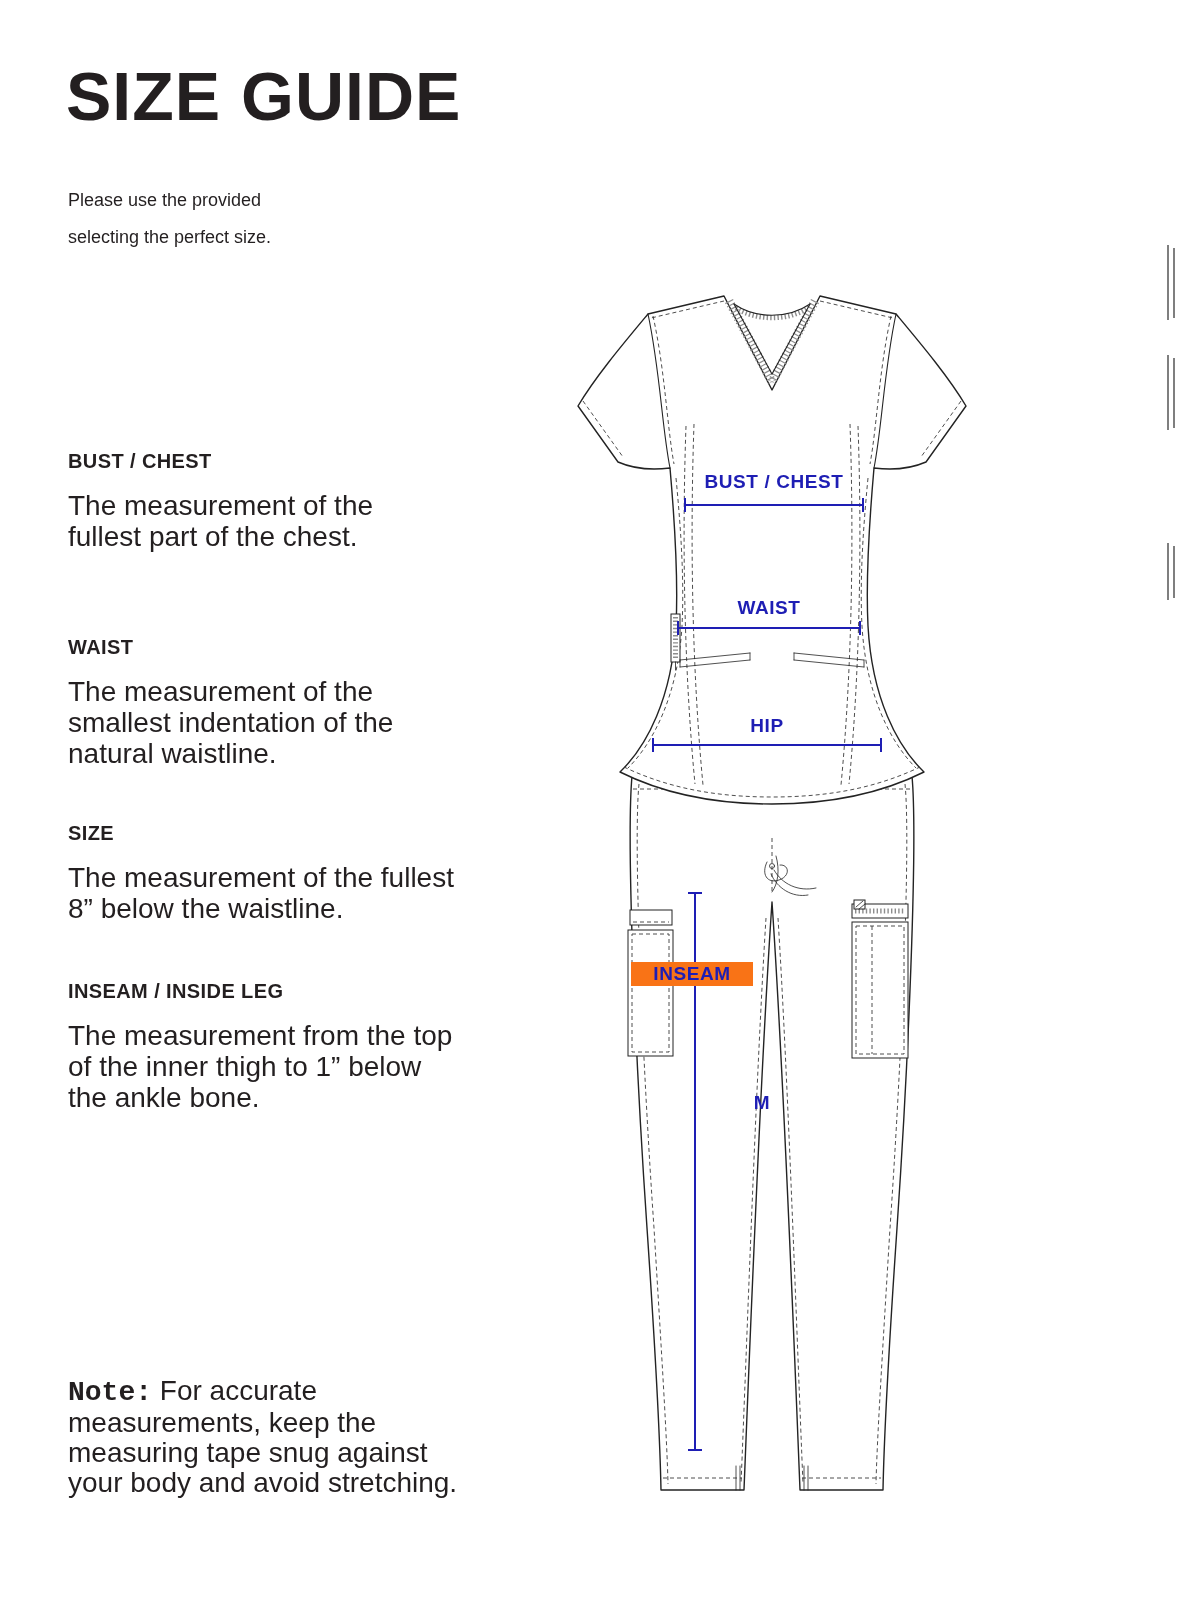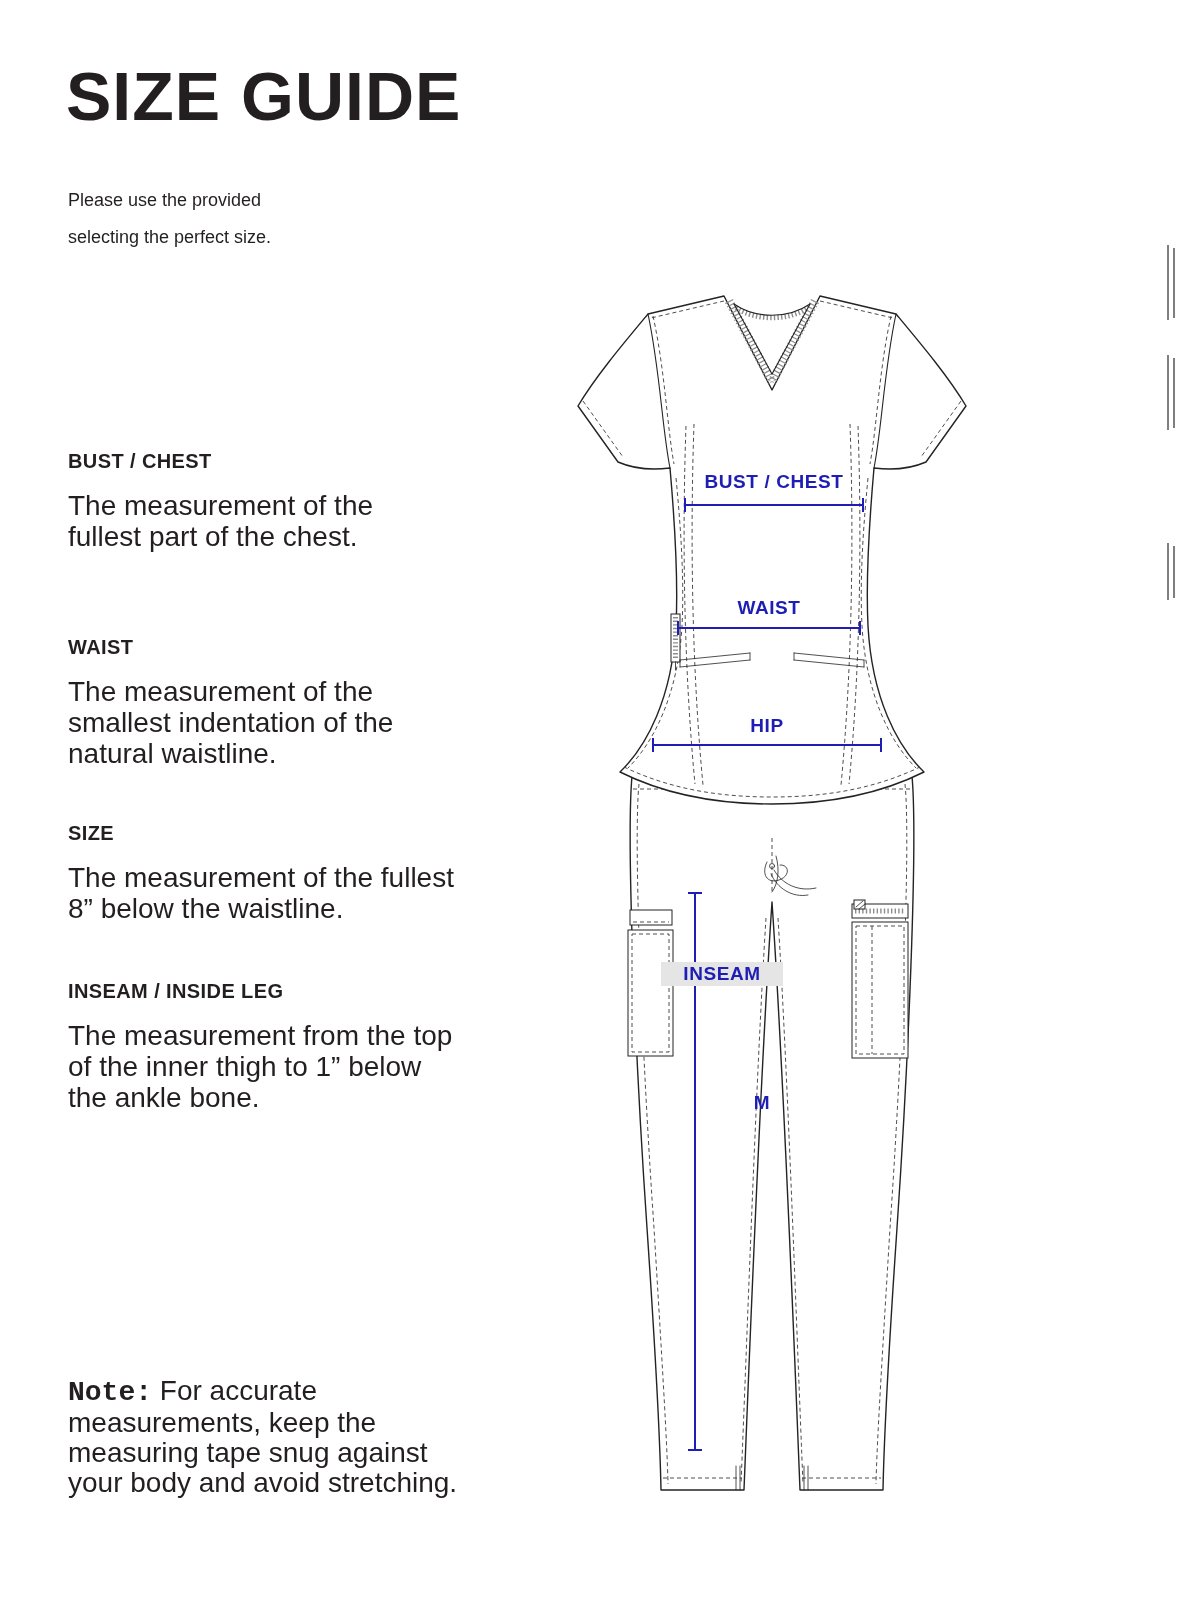--- a/index.html
+++ b/index.html
@@ -30,21 +30,21 @@
   .bold { font-weight:700;font-family:Liberation Mono, monospace; }
   .diagram-svg { position:absolute; left:520px; top:278px; width:480px; height:1250px; }
   .edge-svg { position:absolute; left:1158px; top:240px; width:40px; height:380px; }
   .measure-label {
     position:absolute; color:var(--accent); font-weight:700;
     font-size:19px; letter-spacing:0.6px; text-align:center; line-height:22px;
   }
   #lbl-bust   { left:664px; top:471px; width:220px; }
   #lbl-waist  { left:689px; top:597px; width:160px; }
   #lbl-hip    { left:697px; top:715px; width:140px; }
-  #lbl-inseam { left:661px; top:962px; width:122px; background:#e5e5e5; padding:1px 0; }
+  #lbl-inseam { left:631px; top:962px; width:122px; background:#f97316; padding:1px 0; }
   #lbl-size-m { left:742px; top:1092px; width:40px; }
   
   .outline { fill:#ffffff; stroke:#232323; stroke-width:1.4; stroke-linejoin:round; stroke-linecap:round; }
   .solid   { fill:none; stroke:#232323; stroke-width:1.1; stroke-linecap:round; }
   .fine    { fill:none; stroke:#232323; stroke-width:0.8; stroke-linecap:round; }
   .wfill   { fill:#ffffff; stroke:#232323; stroke-width:1; }
   .stitch  { fill:none; stroke:#3a3a3a; stroke-width:0.9; stroke-dasharray:4 3; }
   .rib     { fill:none; stroke:#8d8d8d; stroke-width:9; stroke-dasharray:1.2 2.6; }
   .rib-sm  { fill:none; stroke:#8d8d8d; stroke-width:5; stroke-dasharray:1.4 2.2; }
   .measure { fill:none; stroke:var(--accent); stroke-width:2; stroke-linecap:butt; }

